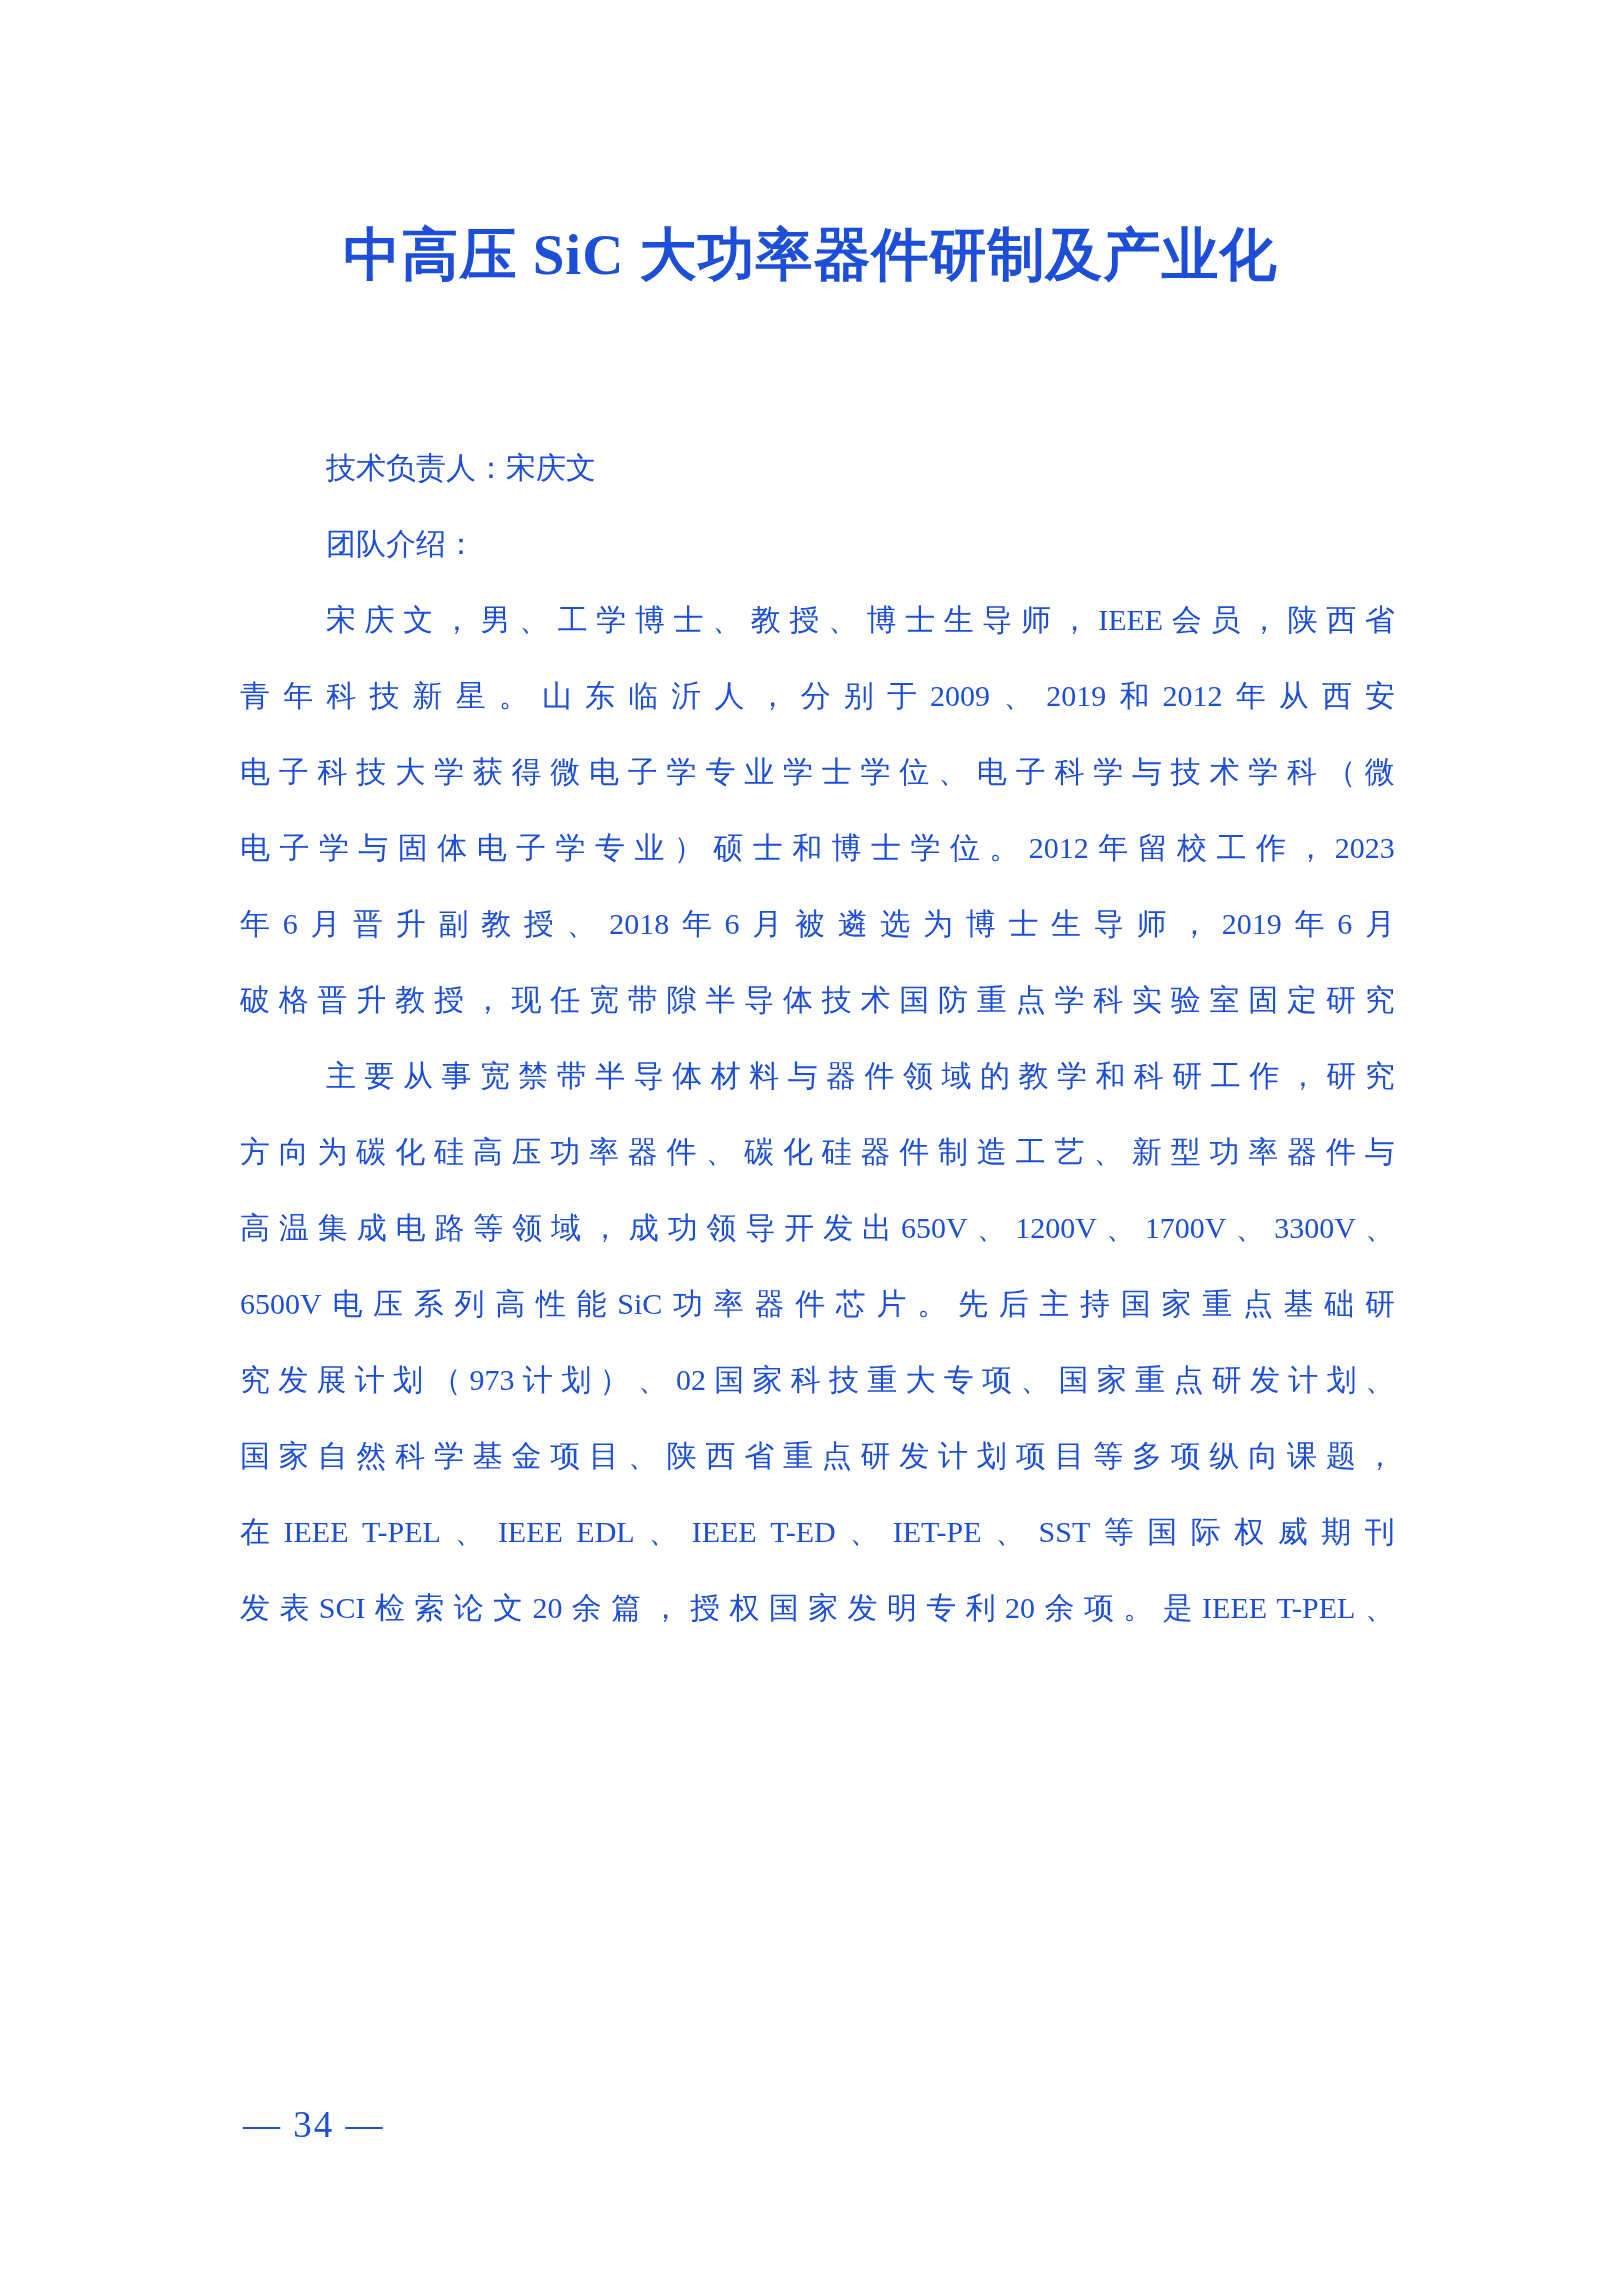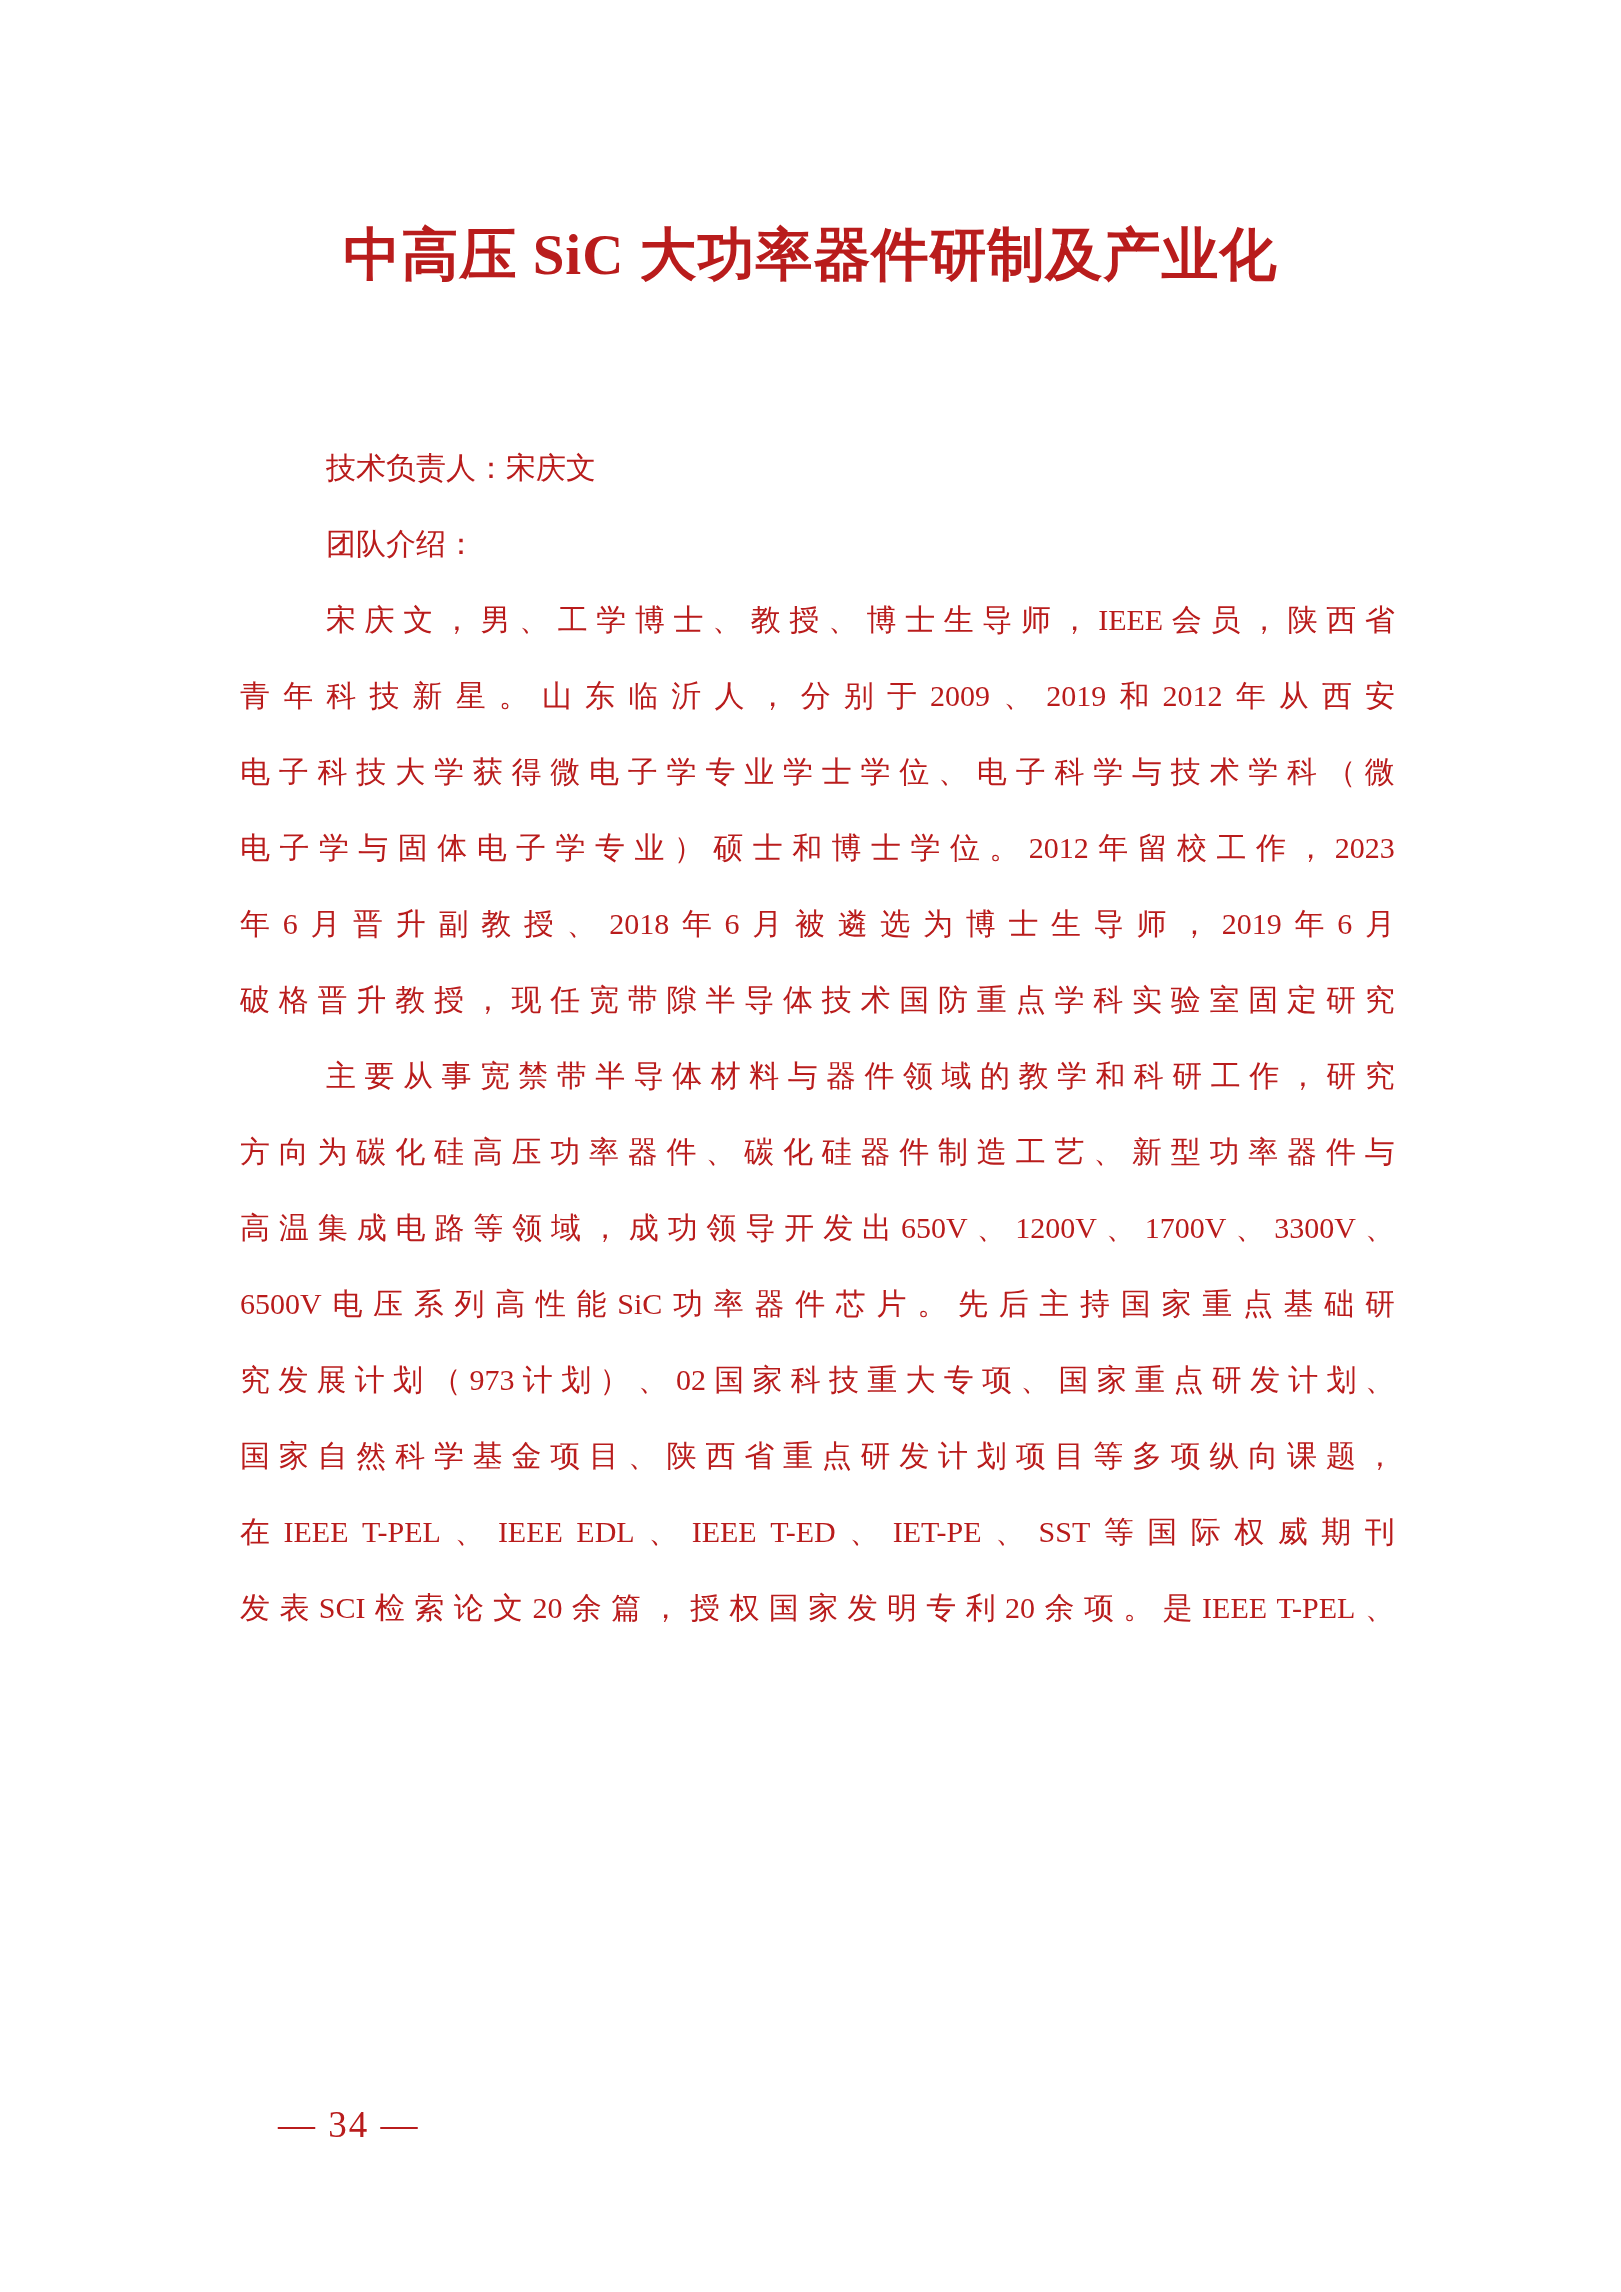--- a/index.html
+++ b/index.html
@@ -5,21 +5,21 @@
   html, body {
     margin: 0;
     padding: 0;
     background: #ffffff;
   }
   .page {
     position: relative;
     width: 1621px;
     height: 2293px;
     background: #ffffff;
-    color: #b91c1c;
+    color: #1d4ed8;
     font-family: "Liberation Serif", serif;
     overflow: hidden;
   }
   .title {
     position: absolute;
     left: 0;
     right: 0;
     top: 220px;
     text-align: center;
     font-size: 57px;
@@ -58,21 +58,20 @@
     flex: 0 0 auto;
   }
   .footer {
     position: absolute;
     left: 243px;
     top: 2103px;
     font-size: 37px;
     line-height: 43px;
     letter-spacing: 2px;
     white-space: nowrap;
-    margin-left: 35px;
   }
 </style>
 </head>
 <body>
 
 <div class="page">
   <div class="title">中高压 SiC 大功率器件研制及产业化</div>
 
   <div class="content" id="content">
       <div class="bline indent">技术负责人：宋庆文</div>

